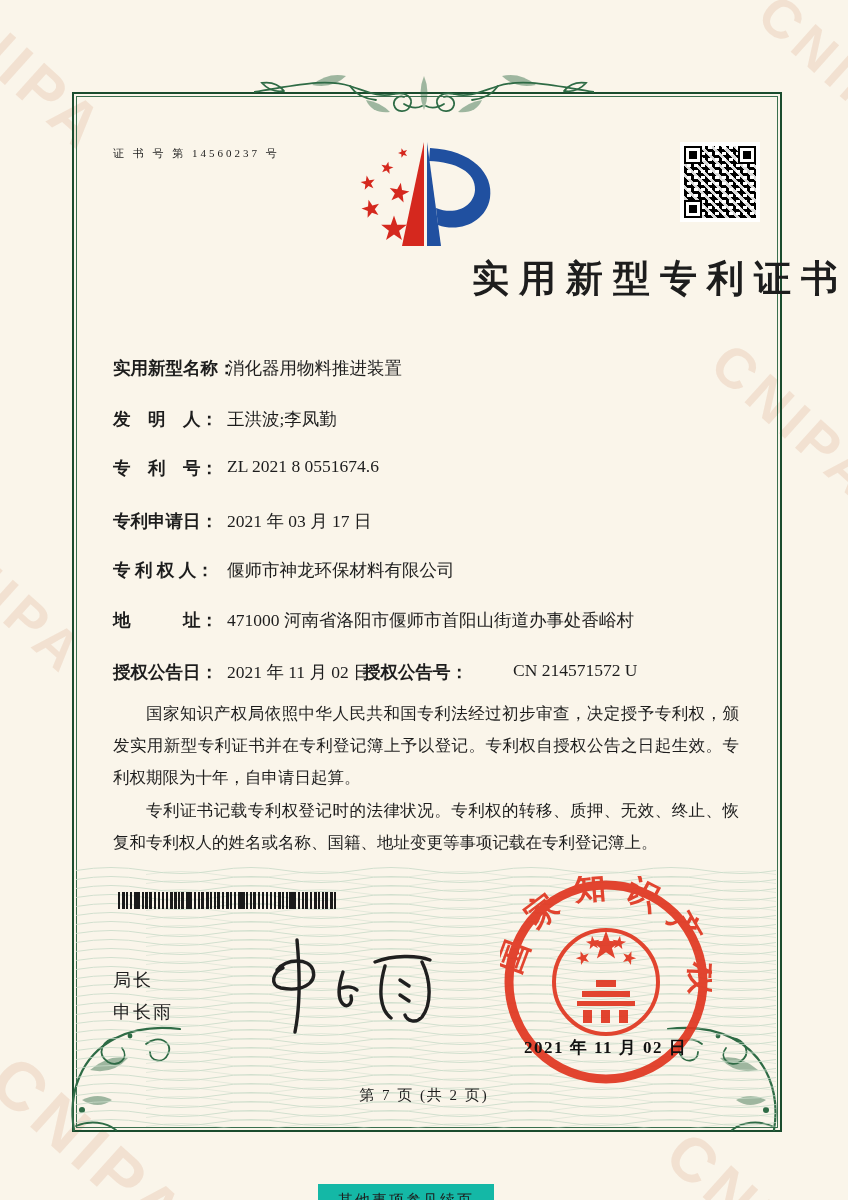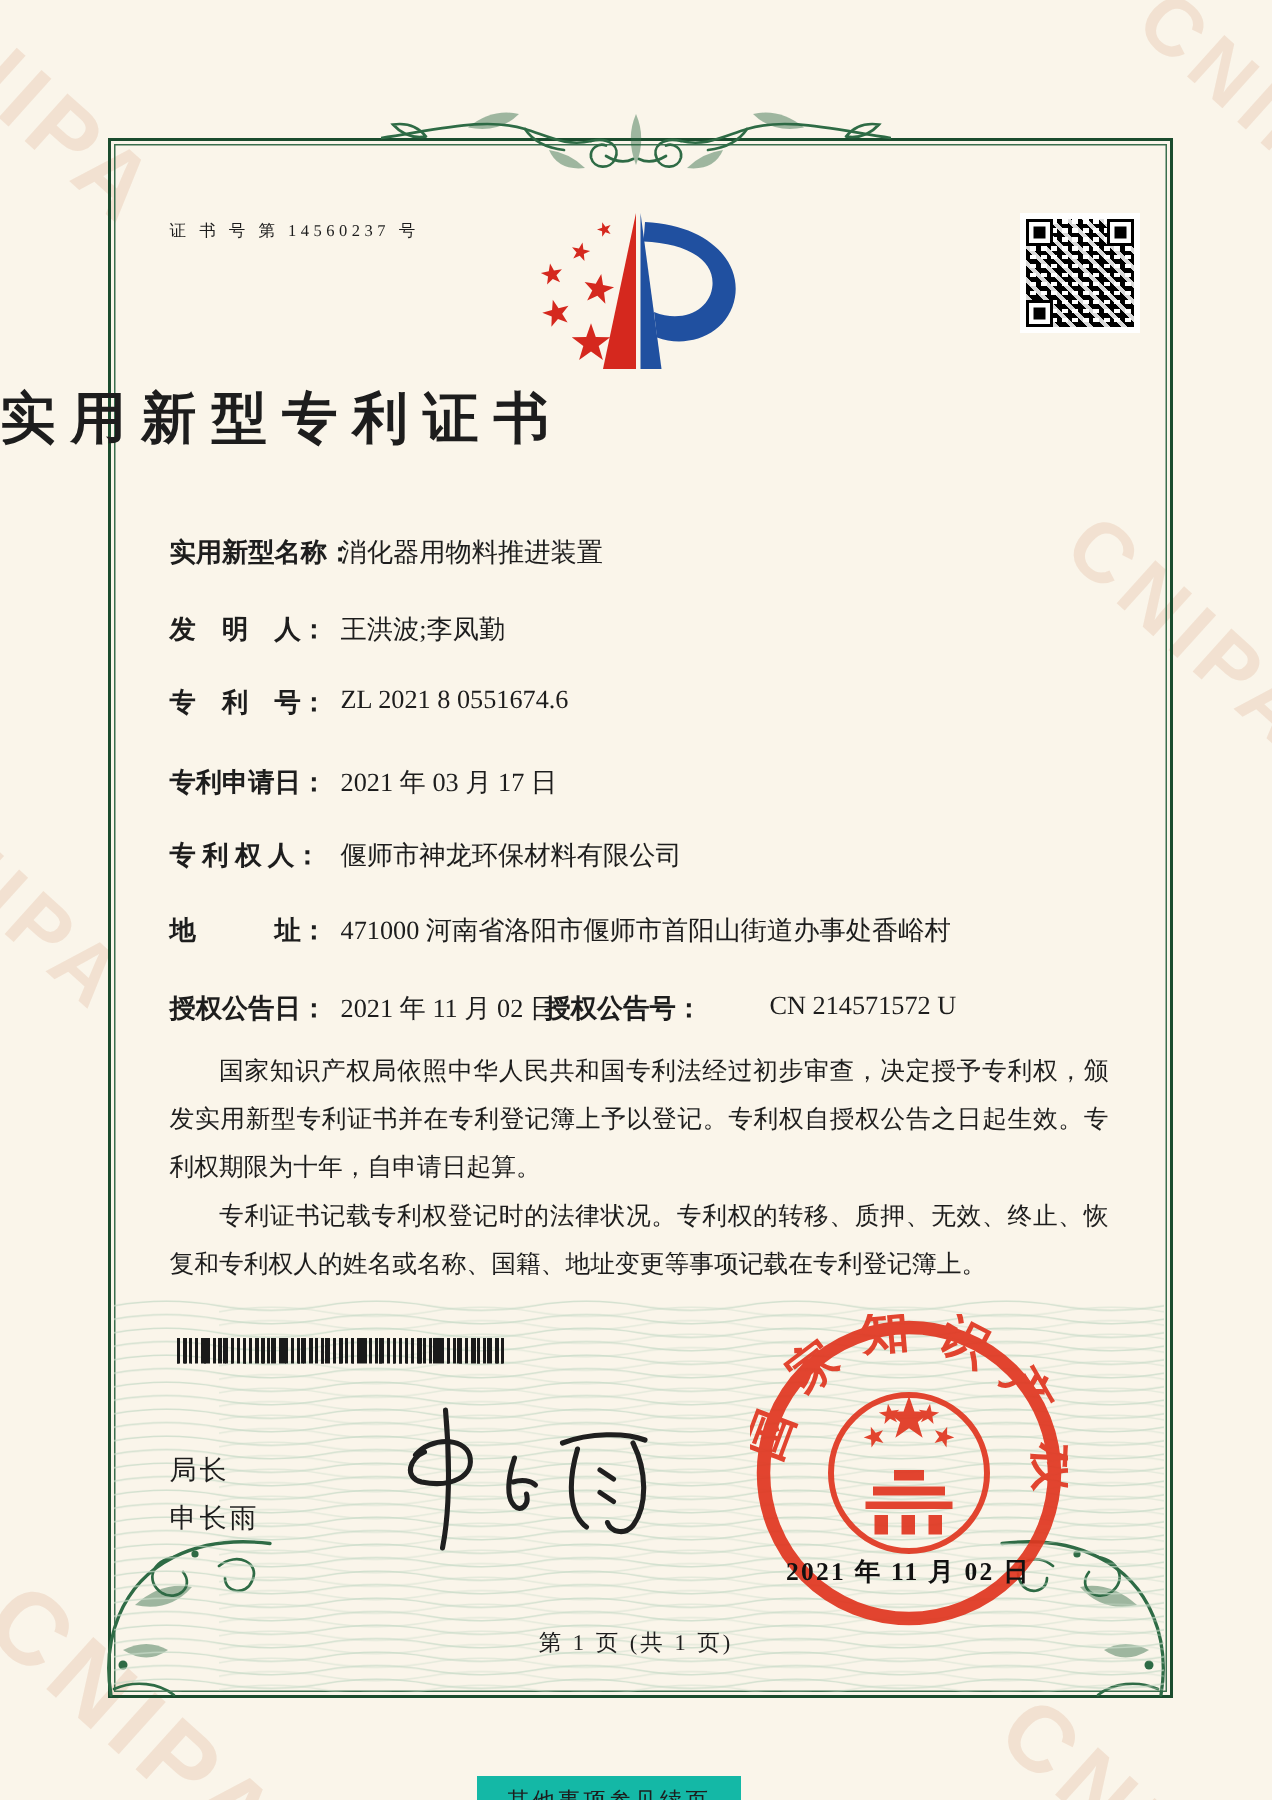--- a/index.html
+++ b/index.html
@@ -33,21 +33,21 @@
   .qr-inner{position:relative; width:72px; height:72px;
     background:
       repeating-linear-gradient(90deg,#000 0 3px,transparent 3px 7px),
       repeating-linear-gradient(0deg,#000 0 3px,#fff 3px 6px);}
   .qr-inner::after{content:""; position:absolute; inset:0;
       background:repeating-linear-gradient(45deg,transparent 0 5px,rgba(255,255,255,.85) 5px 8px);}
   .fd{position:absolute; width:18px; height:18px; background:#000; border:2px solid #000;
       box-shadow:inset 0 0 0 3px #fff; box-sizing:border-box; z-index:2;}
   .fd.tl{left:0;top:0}.fd.tr{right:0;top:0}.fd.bl{left:0;bottom:0}
   .title{
-    position:absolute; left:0; top:254px; width:848px; text-align:left;
+    position:absolute; left:0; top:254px; width:848px; text-align:right;
     font-size:37px; font-weight:700; letter-spacing:10px;
   }
   
   .frow{position:absolute; left:113px; width:620px; height:26px; font-size:17.5px;}
   .flabel{position:absolute; left:0; top:0; font-weight:600; white-space:pre;}
   .fvalue{position:absolute; left:114px; top:0; white-space:nowrap;}
   .flabel2{position:absolute; left:250px; top:0; font-weight:600; white-space:pre;}
   .fvalue2{position:absolute; left:352px; top:0; white-space:nowrap;margin-left:48px;}
   
   .body-text{
@@ -248,16 +248,16 @@
         <rect x="82" y="115" width="48" height="6"></rect>
         <rect x="77" y="125" width="58" height="5"></rect>
         <rect x="83" y="134" width="9" height="13"></rect>
         <rect x="101" y="134" width="9" height="13"></rect>
         <rect x="119" y="134" width="9" height="13"></rect>
       </g>
     </g>
   </svg>
   <div class="seal-date">2021 年 11 月 02 日</div>
 
-  <div class="pageinfo">第 1 页 (共 1 页)</div>
+  <div class="pageinfo">第 7 页 (共 2 页)</div>
   <div class="contnote">其他事项参见续页</div>
 
 </div>
 
 </body></html>

